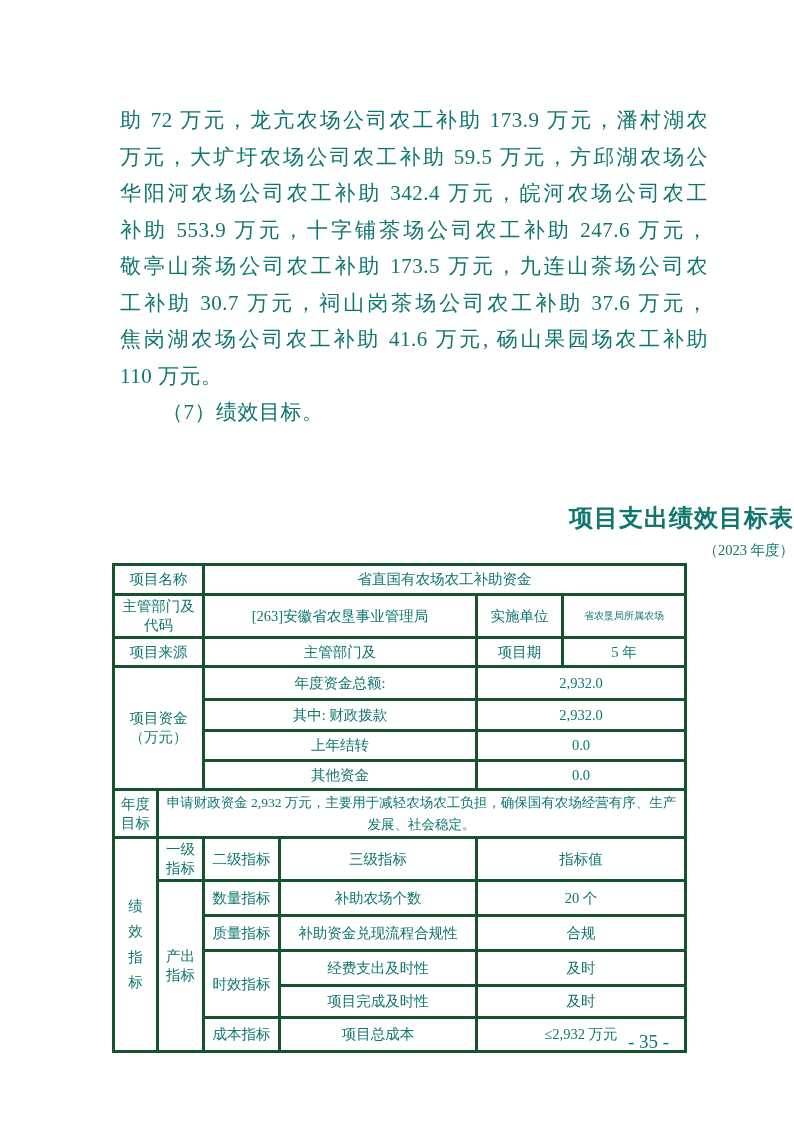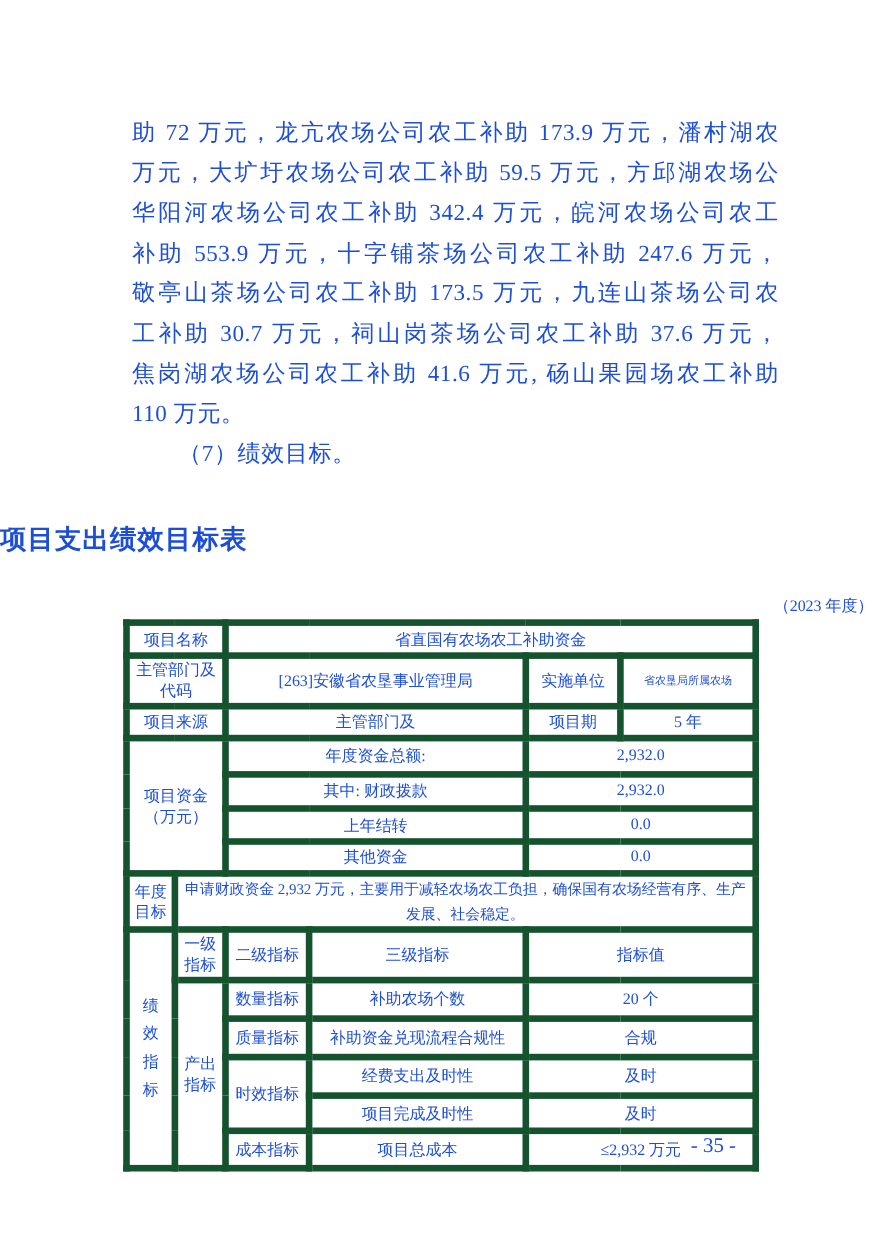--- a/index.html
+++ b/index.html
@@ -4,21 +4,21 @@
 <style>
   * { margin: 0; padding: 0; box-sizing: border-box; }
   html, body { background: #888; }
   .page {
     position: relative;
     width: 794px;
     height: 1123px;
     margin: 0 auto;
     background: #ffffff;
     font-family: "Liberation Serif", serif;
-    color: #1d4ed8;
+    color: #0f766e;
     overflow: hidden;
   }
   
   .para {
     position: absolute;
     left: 120px;
     top: 102px;
     width: 588px;
     font-size: 21px;
   }
@@ -28,23 +28,23 @@
     text-align: justify;
     text-align-last: justify;
     white-space: nowrap;
     letter-spacing: 0.5px;
   }
   .bline.plain { text-align-last: left; }
   .bline.indent { text-indent: 42px; }
   
   .tbl-title {
     position: absolute;
-    left: 0; top: 474px;
+    left: 0; top: 502px;
     width: 100%;
-    text-align: left;
+    text-align: right;
     font-size: 24px;
     font-weight: 700;
     letter-spacing: 1px;
   }
   .tbl-subtitle {
     position: absolute;
     left: 0; top: 541px;
     width: 100%;
     text-align: right;
     font-size: 14.5px;
@@ -52,21 +52,21 @@
   
   table.perf {
     position: absolute;
     left: 112px; top: 563px;
     width: 572px;
     border-collapse: collapse;
     table-layout: fixed;
     font-size: 14.5px;
   }
   table.perf td {
-    border: 6px solid #14532d;
+    border: 3px solid #14532d;
     padding: 1px 3px;
     text-align: center;
     vertical-align: middle;
     overflow: hidden;
     margin-top: 12px;
   }
   td.pre { white-space: pre-line; }
   td.tl { text-align: left; }
   td.tr-align { text-align: right; padding-right: 8px; }
   td.pad14 { padding-left: 14px; }

